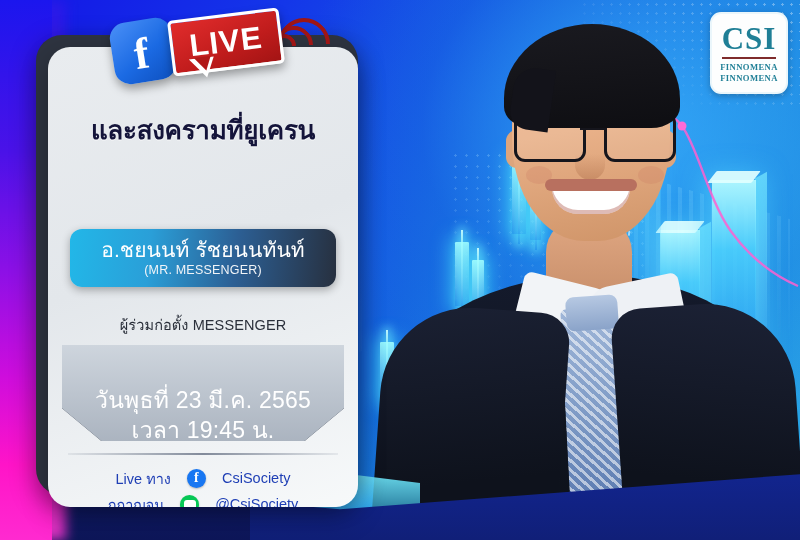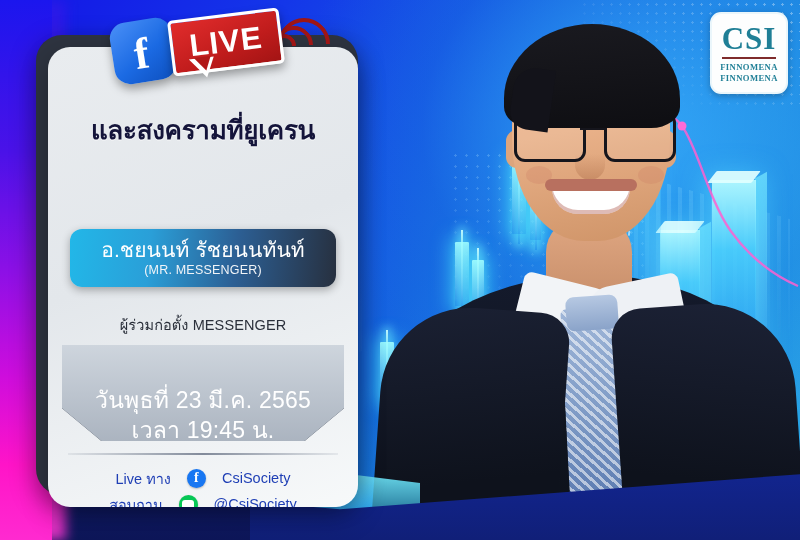--- a/index.html
+++ b/index.html
@@ -475,21 +475,21 @@
 
       <div class="divider"></div>
 
       <div class="contact">
         <div class="contact-row">
           <span class="lbl">Live ทาง</span>
           <span class="ic-fb">f</span>
           <span class="handle">CsiSociety</span>
         </div>
         <div class="contact-row">
-          <span class="lbl">สอบถาม</span>
+          <span class="lbl">กกาญจน</span>
           <span class="ic-line">
               <span></span>
             </span>
           <span class="handle">@CsiSociety</span>
         </div>
       </div>
 
     </div>
   </div>
 

